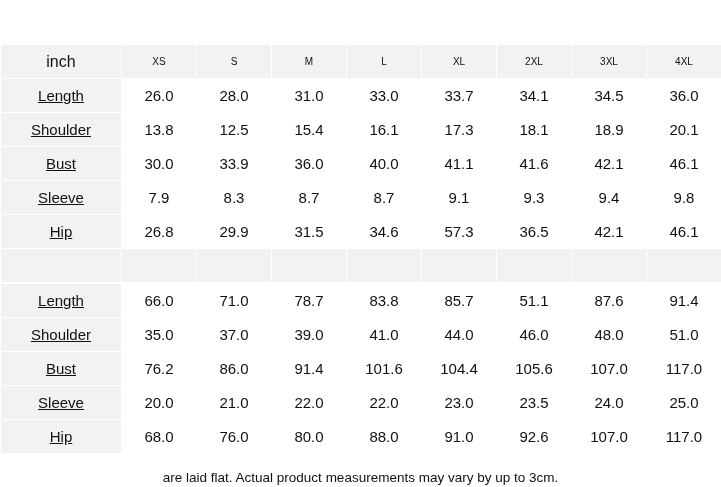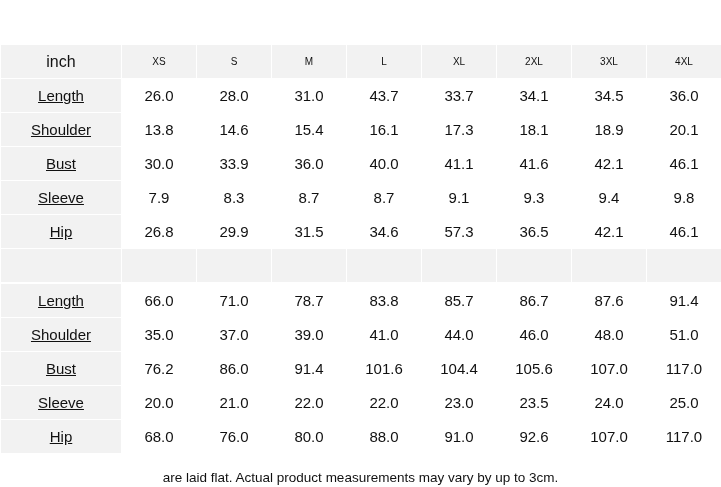--- a/index.html
+++ b/index.html
@@ -108,31 +108,31 @@
         <td class="head-cell">2XL</td>
         <td class="head-cell">3XL</td>
         <td class="head-cell">4XL</td>
       </tr>
 
       <tr>
         <td class="row-label">Length</td>
         <td class="value">26.0</td>
         <td class="value">28.0</td>
         <td class="value">31.0</td>
-        <td class="value">43.7</td>
+        <td class="value">33.0</td>
         <td class="value">33.7</td>
         <td class="value">34.1</td>
         <td class="value">34.5</td>
         <td class="value">36.0</td>
       </tr>
 
       <tr>
         <td class="row-label">Shoulder</td>
         <td class="value">13.8</td>
-        <td class="value">14.6</td>
+        <td class="value">12.5</td>
         <td class="value">15.4</td>
         <td class="value">16.1</td>
         <td class="value">17.3</td>
         <td class="value">18.1</td>
         <td class="value">18.9</td>
         <td class="value">20.1</td>
       </tr>
 
       <tr>
         <td class="row-label">Bust</td>
@@ -198,21 +198,21 @@
     </colgroup>
     <tbody>
 
       <tr>
         <td class="row-label">Length</td>
         <td class="value">66.0</td>
         <td class="value">71.0</td>
         <td class="value">78.7</td>
         <td class="value">83.8</td>
         <td class="value">85.7</td>
-        <td class="value">86.7</td>
+        <td class="value">51.1</td>
         <td class="value">87.6</td>
         <td class="value">91.4</td>
       </tr>
 
       <tr>
         <td class="row-label">Shoulder</td>
         <td class="value">35.0</td>
         <td class="value">37.0</td>
         <td class="value">39.0</td>
         <td class="value">41.0</td>

